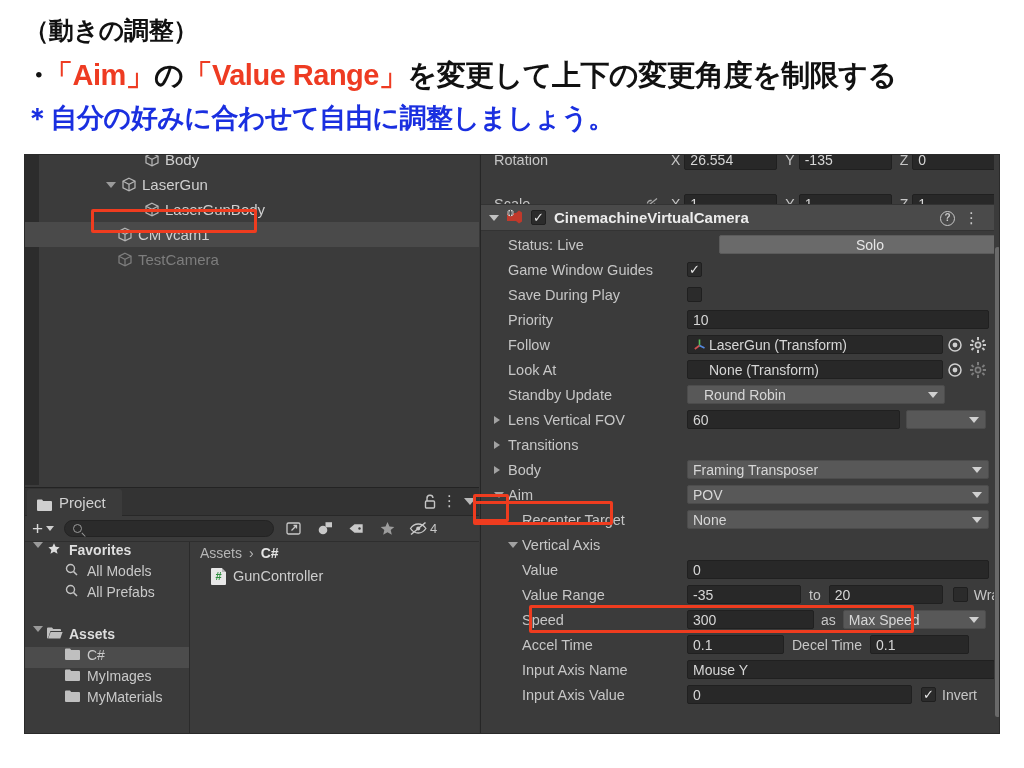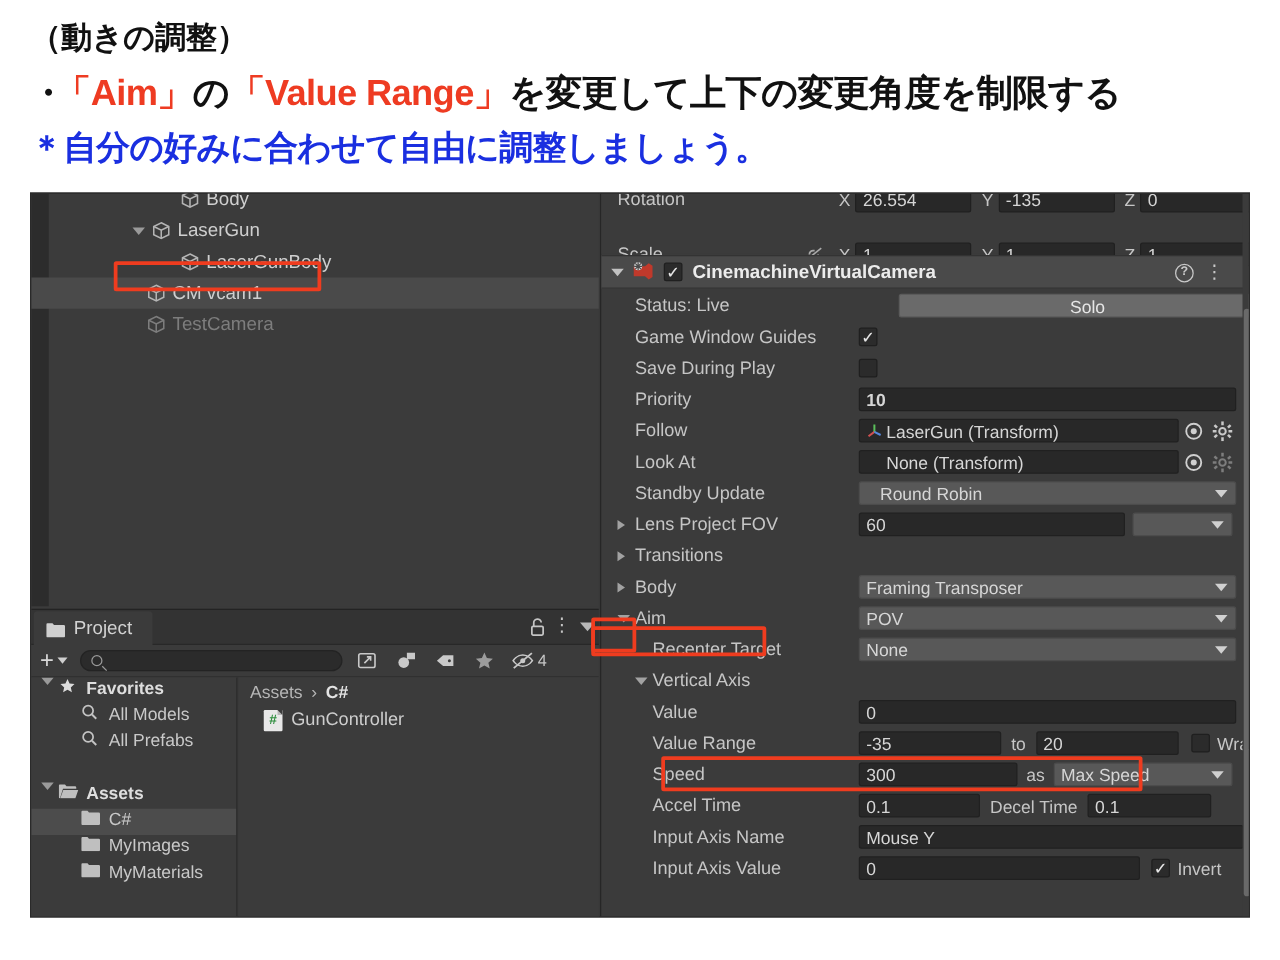--- a/index.html
+++ b/index.html
@@ -422,21 +422,21 @@
         </div>
         <div class="irow" style="height: 25px;">
           <span class="ilabel ind1">Save During Play</span>
           <div class="field-col" style="display: flex; align-items: center;">
             <span class="cbx"></span>
           </div>
         </div>
         <div class="irow" style="height: 25px;">
           <span class="ilabel ind1">Priority</span>
           <div class="field-col" style="display: flex; align-items: center;">
-            <span class="fld" style="width: 302px; font-weight: bold;">10</span>
+            <span class="fld" style="width: 302px;">10</span>
           </div>
         </div>
         <div class="irow" style="height: 25px;">
           <span class="ilabel ind1">Follow</span>
           <div class="field-col" style="display: flex; align-items: center;">
             <span class="fld" style="width: 256px;">
               <span style="display: inline-flex; margin-right: 3px;">
                 <svg width="13" height="13" viewBox="0 0 13 13">
                   <path d="M6.5 7.5V1.5" stroke="#5bbf5b" stroke-width="1.6"></path>
                   <path d="M6.5 7.5L1.8 11" stroke="#d05050" stroke-width="1.6"></path>
@@ -500,26 +500,26 @@
                   <rect x="12.4" y="2.6" width="2" height="3" transform="rotate(45 13.4 4.1)"></rect>
                   <rect x="1.6" y="10.4" width="2" height="3" transform="rotate(45 2.6 11.9)"></rect>
                 </g>
               </svg>
             </span>
           </div>
         </div>
         <div class="irow" style="height: 25px;">
           <span class="ilabel ind1">Standby Update</span>
           <div class="field-col" style="display: flex; align-items: center;">
-            <span class="fld dd" style="width: 302px; padding-left: 16px;">Round Robin<span class="dd-arrow"></span></span>
+            <span class="fld dd" style="width: 258px; padding-left: 16px;">Round Robin<span class="dd-arrow"></span></span>
           </div>
         </div>
         <div class="irow" style="height: 25px;">
           <span class="foldout"></span>
-          <span class="ilabel" style="padding-left: 14px;">Lens Project FOV</span>
+          <span class="ilabel" style="padding-left: 14px;">Lens Vertical FOV</span>
           <div class="field-col" style="display: flex; align-items: center;">
             <span class="fld" style="width: 213px;">60</span>
             <span class="fld dd" style="width: 80px; margin-left: 6px;">
               <span class="dd-arrow"></span>
             </span>
           </div>
         </div>
         <div class="irow" style="height: 25px;">
           <span class="foldout"></span>
           <span class="ilabel" style="padding-left: 14px;">Transitions</span>

